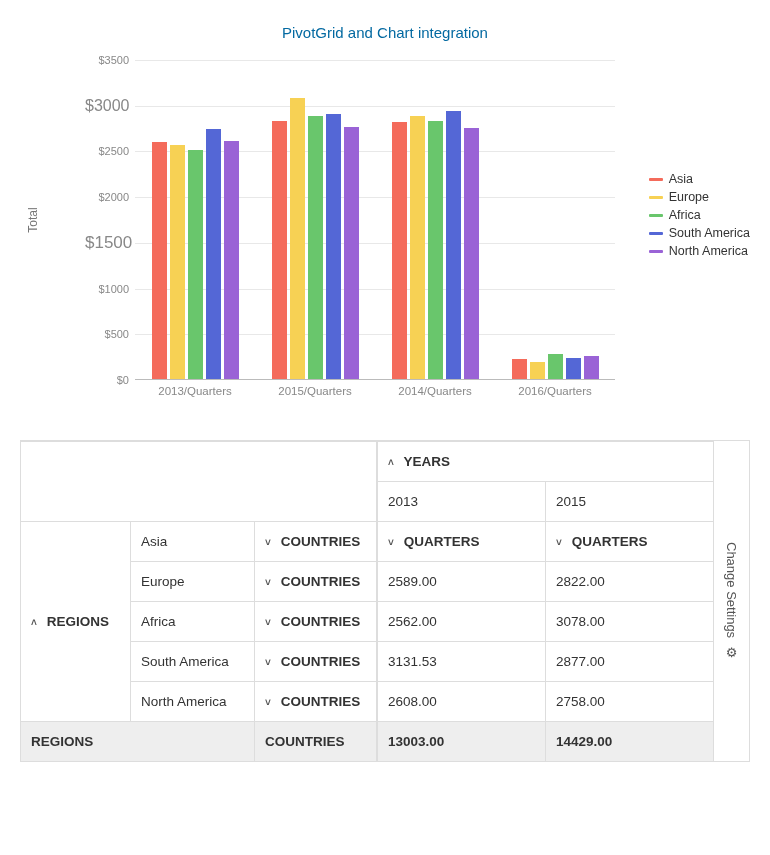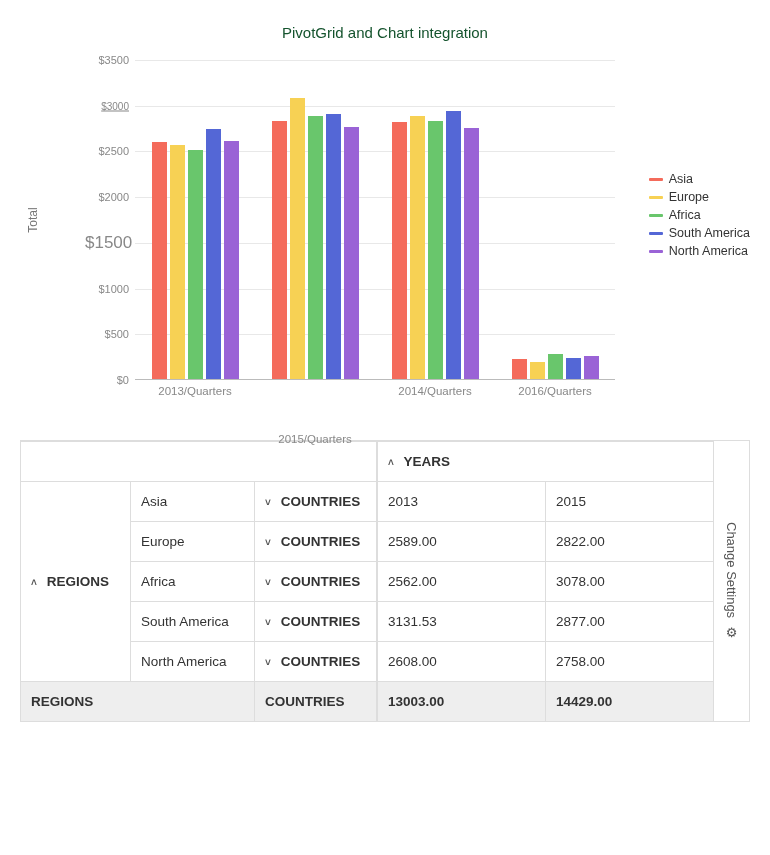--- a/index.html
+++ b/index.html
@@ -15,21 +15,21 @@
   
   .chart-wrap {
     position: relative;
     width: 730px;
     height: 400px;
     margin: 0 auto 10px auto;
   }
   .chart-title {
     text-align: center;
     font-size: 15px;
-    color: #14532d;
+    color: #0369a1;
     padding-top: 4px;
   }
   .y-title {
     position: absolute;
     left: 0;
     top: 50%;
     transform: translateY(-50%) rotate(-90deg);
     transform-origin: center;
     font-size: 12px;
     color: #767676;
@@ -159,21 +159,21 @@
         <div style="position: absolute; left: -50px; top: 274.286px; transform: translateY(-50%); font-size: 11px; color: rgb(136, 136, 136); text-align: right; width: 44px;">$500</div>
         <div style="position: absolute; left: 0px; width: 100%; top: 228.571px; border-top: 1px solid rgb(232, 232, 232);"></div>
         <div style="position: absolute; left: -50px; top: 228.571px; transform: translateY(-50%); font-size: 11px; color: rgb(136, 136, 136); text-align: right; width: 44px;">$1000</div>
         <div style="position: absolute; left: 0px; width: 100%; top: 182.857px; border-top: 1px solid rgb(232, 232, 232);"></div>
         <div style="position: absolute; left: -50px; top: 182.857px; transform: translateY(-50%); font-size: 17px; color: rgb(136, 136, 136); text-align: right; width: 44px;">$1500</div>
         <div style="position: absolute; left: 0px; width: 100%; top: 137.143px; border-top: 1px solid rgb(232, 232, 232);"></div>
         <div style="position: absolute; left: -50px; top: 137.143px; transform: translateY(-50%); font-size: 11px; color: rgb(136, 136, 136); text-align: right; width: 44px;">$2000</div>
         <div style="position: absolute; left: 0px; width: 100%; top: 91.4286px; border-top: 1px solid rgb(232, 232, 232);"></div>
         <div style="position: absolute; left: -50px; top: 91.4286px; transform: translateY(-50%); font-size: 11px; color: rgb(136, 136, 136); text-align: right; width: 44px;">$2500</div>
         <div style="position: absolute; left: 0px; width: 100%; top: 45.7143px; border-top: 1px solid rgb(232, 232, 232);"></div>
-        <div style="position: absolute; left: -50px; top: 45.7143px; transform: translateY(-50%); font-size: 10px; color: rgb(136, 136, 136); text-align: right; width: 44px; text-decoration: underline;">$3000</div>
+        <div style="position: absolute; left: -50px; top: 45.7143px; transform: translateY(-50%); font-size: 16px; color: rgb(136, 136, 136); text-align: center; width: 44px;">$3000</div>
         <div style="position: absolute; left: 0px; width: 100%; top: 0px; border-top: 1px solid rgb(232, 232, 232);"></div>
         <div style="position: absolute; left: -50px; top: 0px; transform: translateY(-50%); font-size: 11px; color: rgb(136, 136, 136); text-align: right; width: 44px;">$3500</div>
         <div class="bargroup" style="left: 16.5px;">
           <div class="bar" title="Asia: 2589" style="height: 236.709px; background: rgb(244, 107, 91);"></div>
           <div class="bar" title="Europe: 2562" style="height: 234.24px; background: rgb(247, 209, 84);"></div>
           <div class="bar" title="Africa: 2507" style="height: 229.211px; background: rgb(105, 198, 108);"></div>
           <div class="bar" title="South America: 2737" style="height: 250.24px; background: rgb(84, 103, 214);"></div>
           <div class="bar" title="North America: 2608" style="height: 238.446px; background: rgb(154, 99, 214);"></div>
         </div>
         <div class="bargroup" style="left: 136.5px;">
@@ -192,21 +192,21 @@
         </div>
         <div class="bargroup" style="left: 376.5px;">
           <div class="bar" title="Asia: 220" style="height: 20.1143px; background: rgb(244, 107, 91);"></div>
           <div class="bar" title="Europe: 190" style="height: 17.3714px; background: rgb(247, 209, 84);"></div>
           <div class="bar" title="Africa: 270" style="height: 24.6857px; background: rgb(105, 198, 108);"></div>
           <div class="bar" title="South America: 230" style="height: 21.0286px; background: rgb(84, 103, 214);"></div>
           <div class="bar" title="North America: 250" style="height: 22.8571px; background: rgb(154, 99, 214);"></div>
         </div>
       </div>
   <div class="x-label" style="left: 115px;">2013/Quarters</div>
-      <div class="x-label" style="left: 235px; margin-top: 48px;">2015/Quarters</div>
+      <div class="x-label" style="left: 235px;">2015/Quarters</div>
       <div class="x-label" style="left: 355px;">2014/Quarters</div>
       <div class="x-label" style="left: 475px;">2016/Quarters</div>
     </div>
 
   <div class="legend" id="legend">
       <div class="legend-row">
         <div class="legend-swatch" style="background: rgb(244, 107, 91);"></div>
         <span>Asia</span>
       </div>
       <div class="legend-row">
@@ -289,20 +289,30 @@
       <td class="header-cell" colspan="2">
         <span class="expander">˄</span>
         <span>YEARS</span>
       </td>
     </tr>
     <tr>
       <td class="sub-yr">2013</td>
       <td class="sub-yr">2015</td>
     </tr>
     <tr>
+      <td class="header-cell">
+        <span class="expander">˅</span>
+        <span>QUARTERS</span>
+      </td>
+      <td class="header-cell">
+        <span class="expander">˅</span>
+        <span>QUARTERS</span>
+      </td>
+    </tr>
+    <tr>
       <td>2589.00</td>
       <td>2822.00</td>
     </tr>
     <tr>
       <td>2562.00</td>
       <td>3078.00</td>
     </tr>
     <tr>
       <td>3131.53</td>
       <td>2877.00</td>

